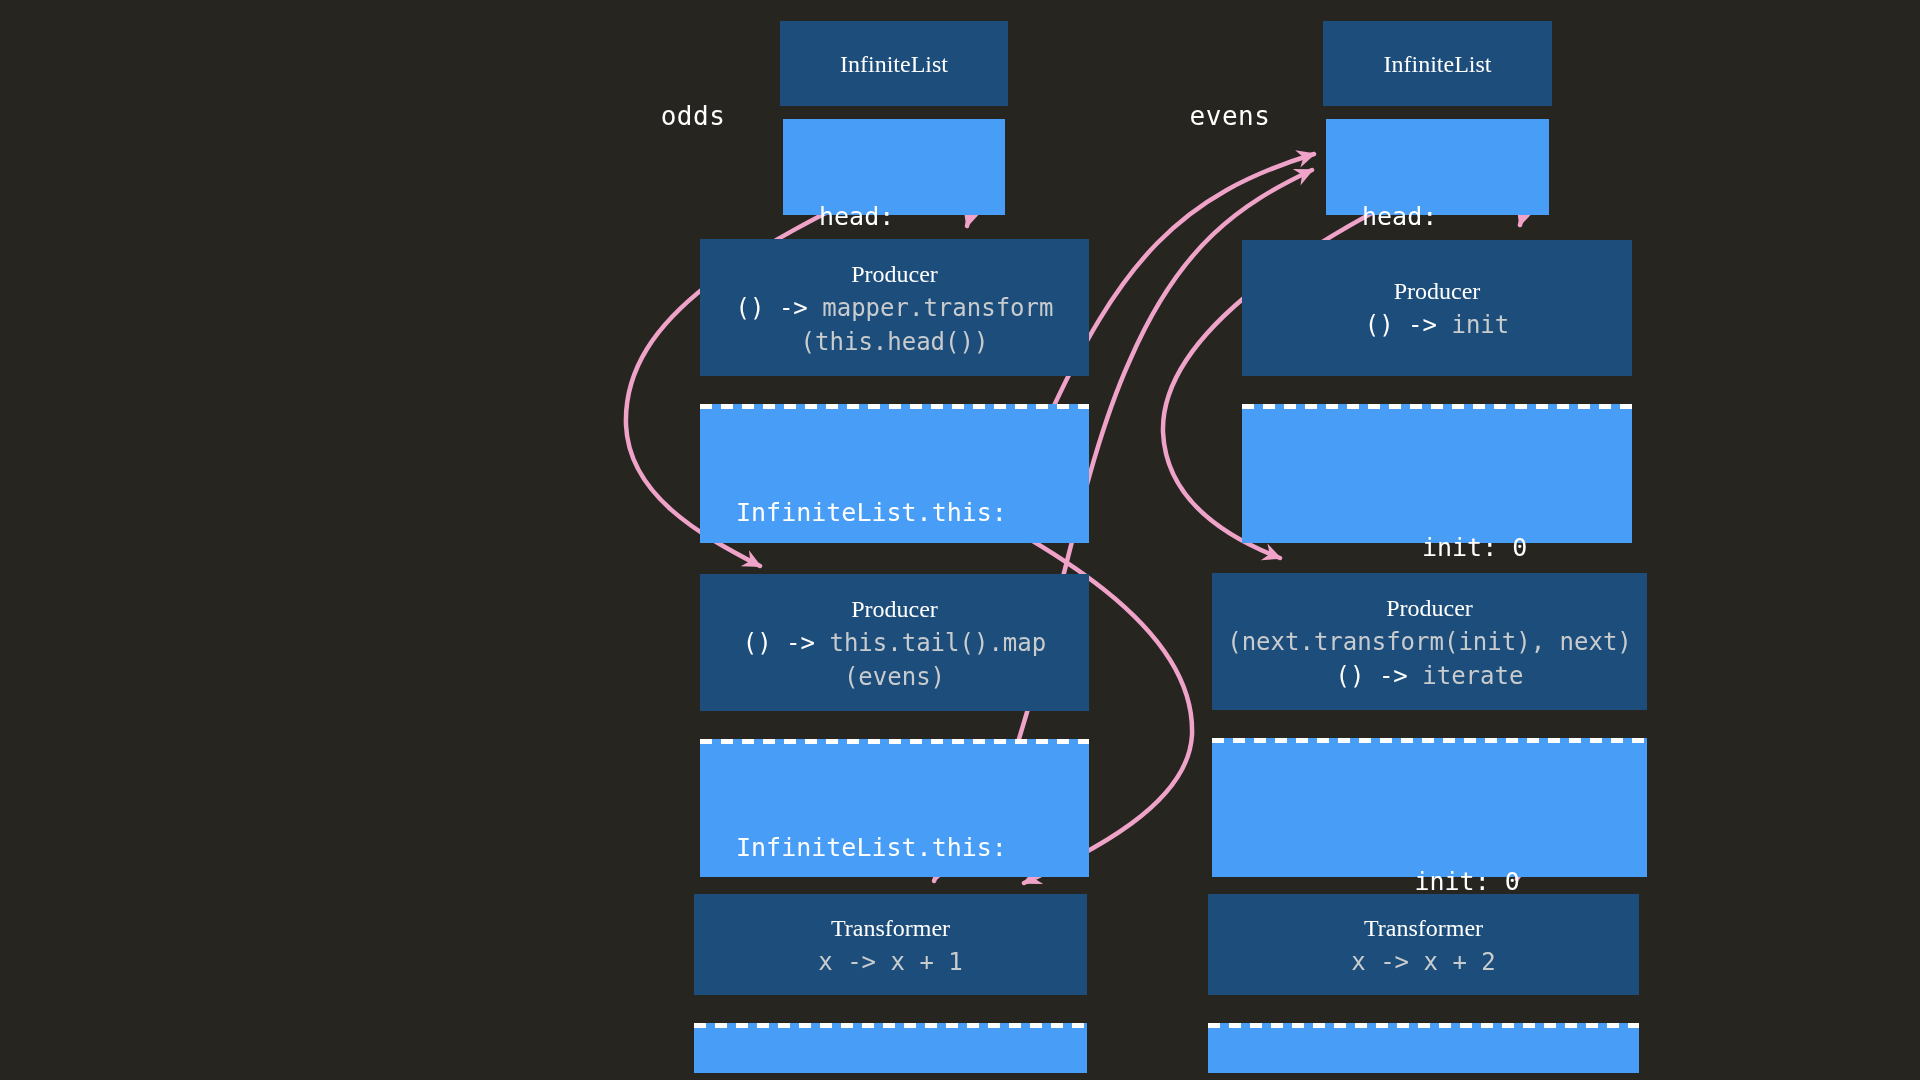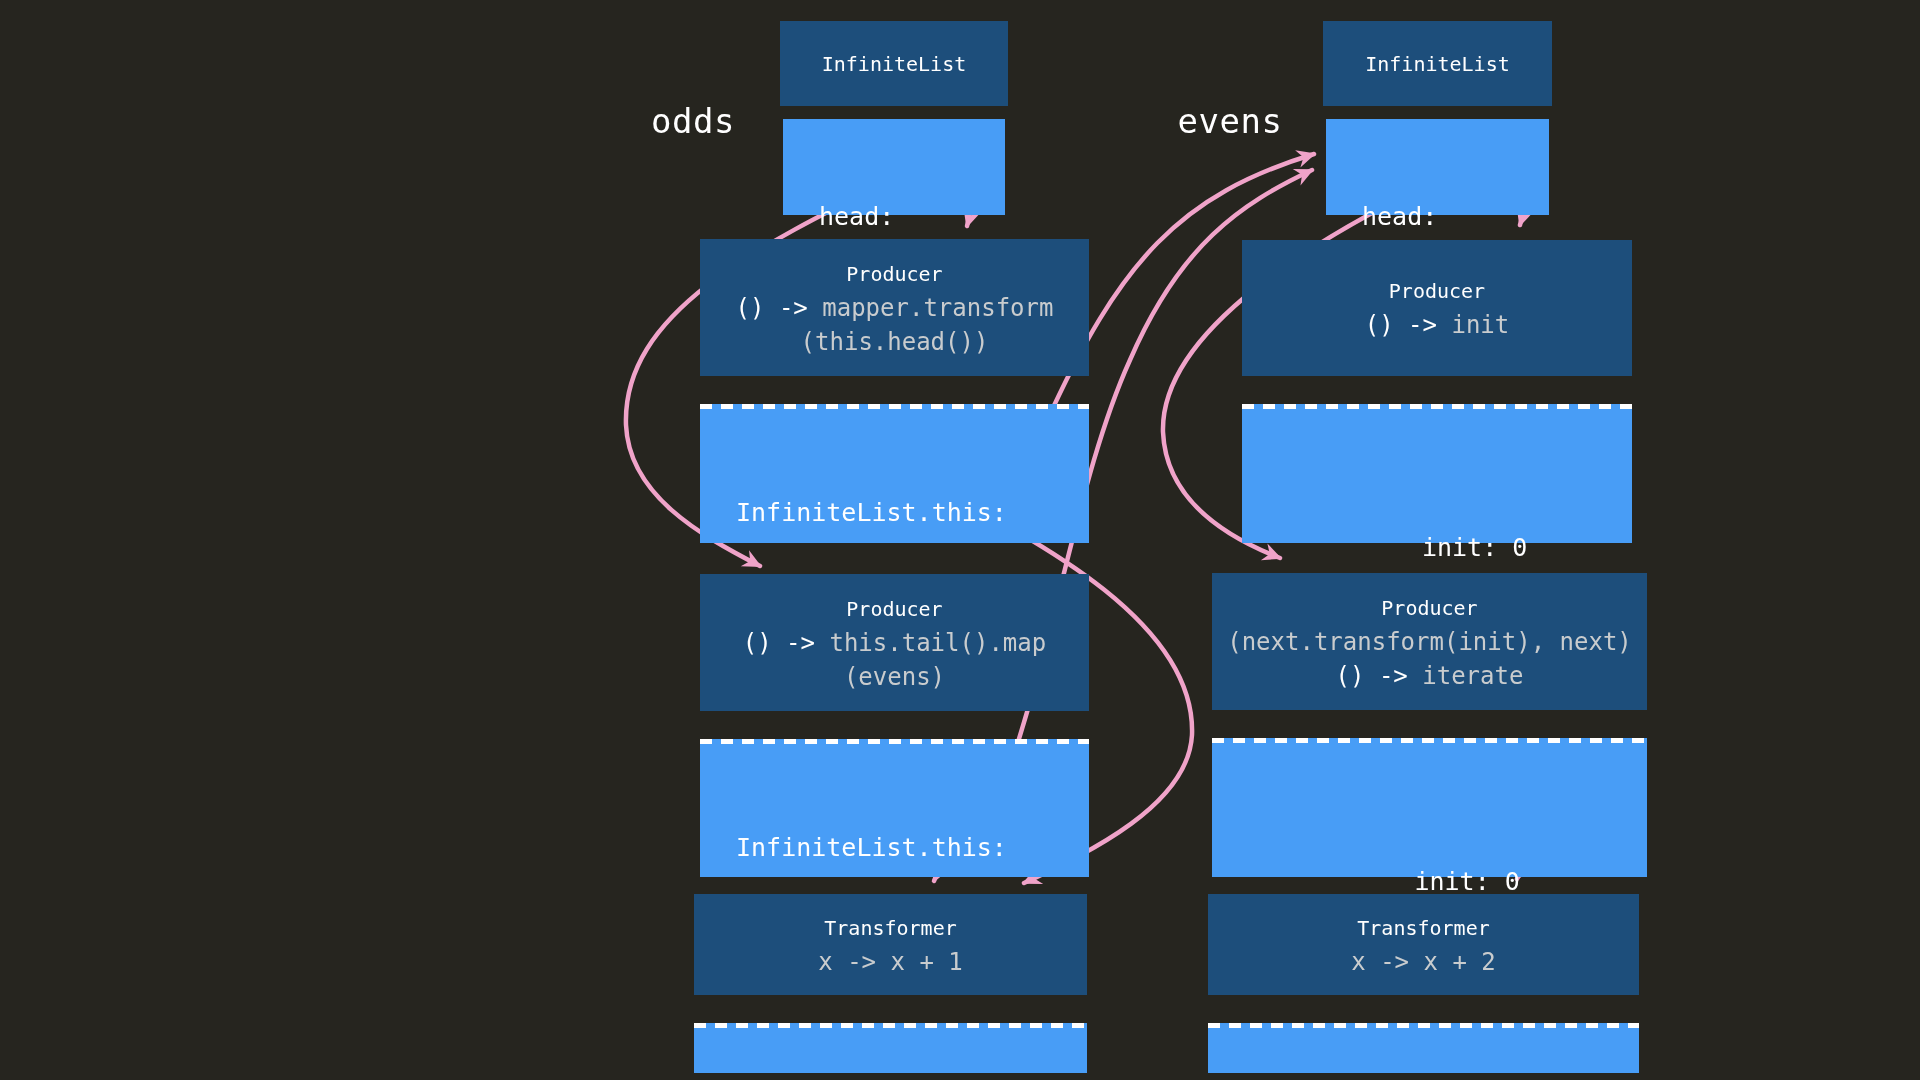--- a/index.html
+++ b/index.html
@@ -26,34 +26,34 @@
   }
   .arrows {
     position: absolute;
     left: 0; top: 0;
     width: 1920px; height: 1080px;
     pointer-events: none;
   }
   .side-label {
     position: absolute;
     color: var(--title_white);
-    font-size: 34px;
+    font-size: 26px;
     text-align: center;
     letter-spacing: 0.5px;
   }
   .box { position: absolute; }
   .hdr {
     background: var(--box_header_blue);
     color: var(--title_white);
     display: flex;
     flex-direction: column;
     justify-content: center;
     text-align: center;
   }
-  .title { font-size: 20px; line-height: 34px; color: var(--title_white); }
+  .title { font-size: 24px; line-height: 34px; color: var(--title_white); font-family: Liberation Serif, serif; }
   .code  { font-size: 24px; line-height: 34px; color: var(--code_gray); white-space: pre; }
   .code .wh { color: var(--title_white); }
   .bod { background: var(--box_body_blue); margin-top: 28px; }
   .il-bod { margin: 13px 3px; }
   .dash {
     height: 5px;
     margin-top: 12px;
     background: repeating-linear-gradient(90deg,
       var(--dash_white) 0 12px, transparent 12px 21px);
   }

